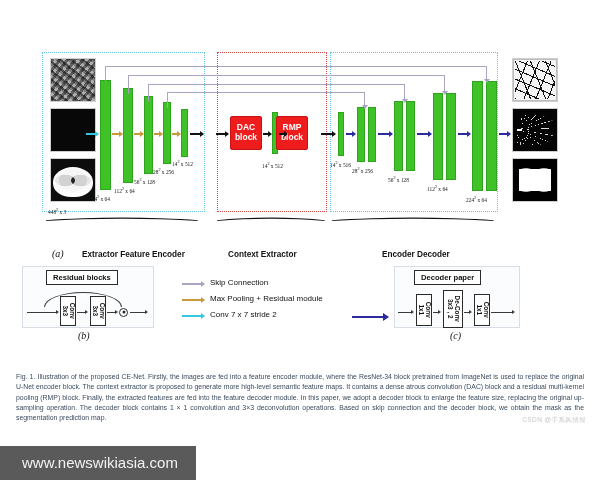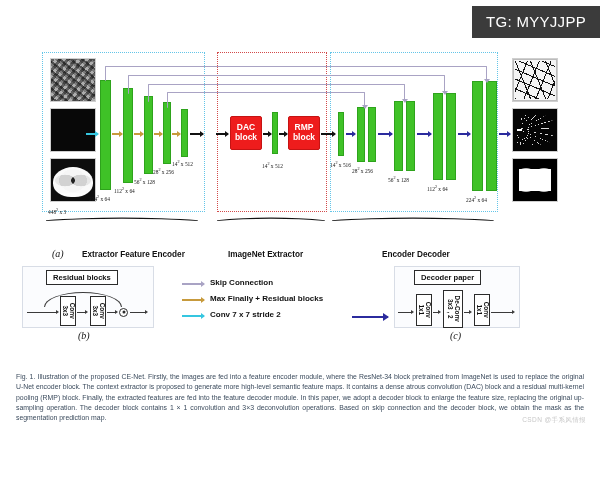--- a/index.html
+++ b/index.html
@@ -200,21 +200,21 @@
   .legend { position:absolute; }
   .legend-row { position:relative; height:13px; margin-bottom:3px; }
   .legend-arrow { position:absolute; left:0; top:5px; width:22px; height:0; }
   .legend-arrow .shaft{position:absolute;left:0;top:0;height:1.8px;width:100%;}
   .legend-arrow .head{position:absolute;right:-1px;top:-2.4px;width:0;height:0;
     border-top:3.2px solid transparent;border-bottom:3.2px solid transparent;}
   .l-skip  .shaft{background:#a9a3c4;} .l-skip  .head{border-left:4.5px solid #a9a3c4;}
   .l-pool  .shaft{background:#c79a3c;} .l-pool  .head{border-left:4.5px solid #c79a3c;}
   .l-conv  .shaft{background:#35c6e0;} .l-conv  .head{border-left:4.5px solid #35c6e0;}
   .legend-label{
-    position:absolute; left:28px; top:0; font-size:8px; font-weight:bold;
+    position:absolute; left:28px; top:0; font-size:8px; font-weight:normal;
     color:#111; white-space:nowrap; font-family:"Liberation Sans", sans-serif;
   }
   .big-blue-arrow{ position:absolute; height:0; }
   .big-blue-arrow .shaft{position:absolute;left:0;top:0;height:2px;width:100%;background:#2b2b9e;}
   .big-blue-arrow .head{position:absolute;right:-1px;top:-3.5px;width:0;height:0;
     border-top:4.5px solid transparent;border-bottom:4.5px solid transparent;border-left:6px solid #2b2b9e;}
 
   
   .caption {
     position:absolute; left:16px; top:372px; width:568px;
@@ -225,21 +225,20 @@
     position:absolute; right:14px; top:416px;
     font-size:6.5px; color:#c8c8c8; letter-spacing:.4px;
     font-family:"Liberation Sans", sans-serif;
   }
 </style>
 </head>
 <body>
 
 <div id="page">
 
-  <div class="tg-badge">TG: MYYJJPP</div>
 
   <div class="figure">
 
     <div class="arch">
 
       <div class="region enc"></div>
       <div class="region ctx"></div>
       <div class="region dec"></div>
 
       <div class="imgstack left">
@@ -292,21 +291,21 @@
           <div class="head"></div>
         </div>
 
       <div class="bar red" style="left:230px; top:72px; width:32px; height:34px;">
         <div>
           <div>DAC</div>
           <div>block</div>
         </div>
       </div>
       <div class="bar" style="left:272px; top:68px; width:6px; height:42px;"></div>
-      <div class="bar red" style="left:288px; top:72px; width:32px; height:34px;">
+      <div class="bar red" style="left:276px; top:72px; width:32px; height:34px;">
         <div>
           <div>RMP</div>
           <div>block</div>
         </div>
       </div>
       <div class="dimlabel" style="left:262px; top:117px;">14<sup>2</sup> x 512</div>
 
       <div class="arrow a-black" style="left:216px; top:89px; width:12px;">
           <div class="shaft"></div>
           <div class="head"></div>
@@ -377,21 +376,21 @@
       <div class="skip" style="left:167px; top:48px; width:198px; height:16px;"></div>
       <div class="skip-head" style="left:362px; top:61px;"></div>
 
       <div class="brace" style="left:47px;  top:168px; width:150px; text-align:center; transform:scaleX(6.2) scaleY(.62);">⏜</div>
       <div class="brace" style="left:218px; top:168px; width:106px; text-align:center; transform:scaleX(4.4) scaleY(.62);">⏜</div>
       <div class="brace" style="left:333px; top:168px; width:160px; text-align:center; transform:scaleX(6.6) scaleY(.62);">⏜</div>
     </div>
 
     <div class="panel-letter" style="left:52px; top:204px;">(a)</div>
     <div class="sec-title" style="left:82px;  top:206px;">Extractor Feature Encoder</div>
-    <div class="sec-title" style="left:228px; top:206px;">ImageNet Extractor</div>
+    <div class="sec-title" style="left:228px; top:206px;">Context Extractor</div>
     <div class="sec-title" style="left:382px; top:206px;">Encoder Decoder</div>
 
     <div class="detail-box" style="left:22px; top:222px; width:132px; height:62px;"></div>
     <div class="detail-title" style="left:46px; top:226px;">Residual blocks</div>
 
     <div class="resid-arc" style="left:44px; top:248px; width:78px; height:15px;"></div>
 
     <div class="thinline" style="left:27px; top:268px; width:30px;"></div>
     <div class="thinhead" style="left:56px; top:265.5px;"></div>
 
@@ -417,21 +416,21 @@
             <div class="shaft"></div>
             <div class="head"></div>
           </div>
         <div class="legend-label">Skip Connection</div>
       </div>
       <div class="legend-row">
         <div class="legend-arrow l-pool">
             <div class="shaft"></div>
             <div class="head"></div>
           </div>
-        <div class="legend-label">Max Finally  +  Residual blocks</div>
+        <div class="legend-label">Max Pooling  +  Residual module</div>
       </div>
       <div class="legend-row">
         <div class="legend-arrow l-conv">
             <div class="shaft"></div>
             <div class="head"></div>
           </div>
         <div class="legend-label">Conv 7 x 7 stride 2</div>
       </div>
     </div>
 
@@ -467,14 +466,15 @@
     <div class="thinline" style="left:491px; top:268px; width:22px;"></div>
     <div class="thinhead" style="left:512px; top:265.5px;"></div>
 
     <div class="panel-letter" style="left:450px; top:286px;">(c)</div>
 
   </div>
 
   <div class="caption">Fig. 1.   Illustration of the proposed CE-Net. Firstly, the images are fed into a feature encoder module, where the ResNet-34 block pretrained from ImageNet is used to replace the original U-Net encoder block. The context extractor is proposed to generate more high-level semantic feature maps. It contains a dense atrous convolution (DAC) block and a residual multi-kernel pooling (RMP) block. Finally, the extracted features are fed into the feature decoder module. In this paper, we adopt a decoder block to enlarge the feature size, replacing the original up-sampling operation. The decoder block contains 1 × 1 convolution and 3×3 deconvolution operations. Based on skip connection and the decoder block, we  obtain the mask as the segmentation prediction map.</div>
   <div class="csdn">CSDN @手系风情报</div>
 
+  <div class="site-watermark">www.newswikiasia.com</div>
 
 </div>
 
 </body></html>

